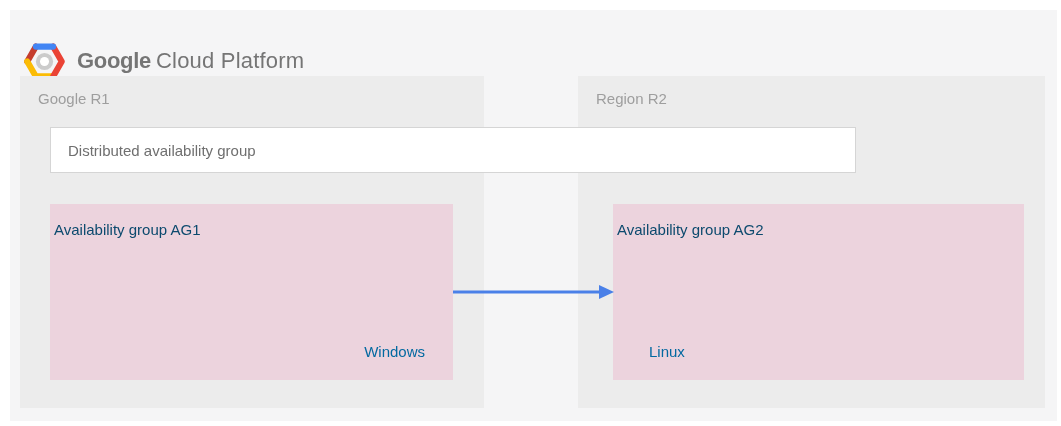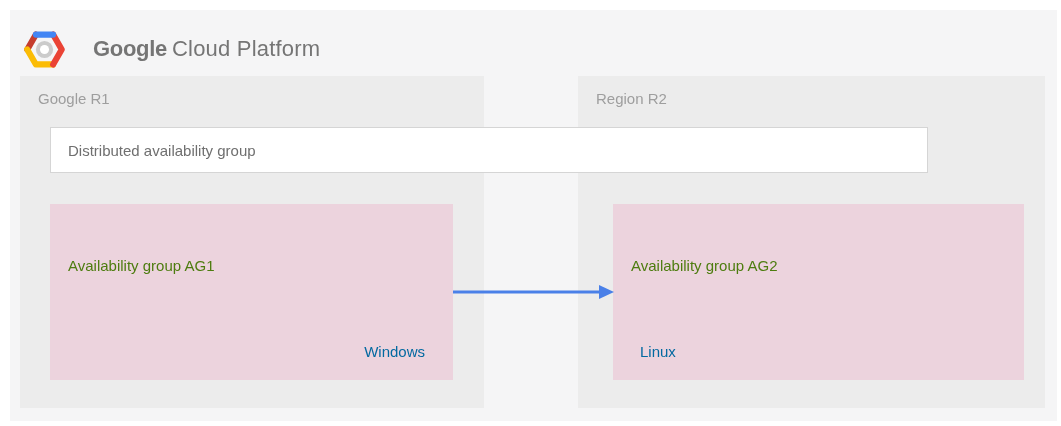--- a/index.html
+++ b/index.html
@@ -16,25 +16,25 @@
     left: 10px;
     top: 10px;
     width: 1047px;
     height: 411px;
     background: var(--canvas-bg, #f5f5f6);
   }
   
   .logo-row {
     position: absolute;
     left: 14px;
-    top: 10px;
+    top: 22px;
     height: 58px;
     display: flex;
     align-items: center;
-    gap: 28px;
+    gap: 12px;
   }
   .logo-hex {
     width: 41px;
     height: 41px;
     display: block;
   }
   .seg { fill: none; stroke-width: 15; stroke-linecap: round; stroke-linejoin: round; }
   .seg-darkred { stroke: var(--logo-darkred, #c53d2e); }
   .seg-yellow  { stroke: var(--logo-yellow, #fbbc05); }
   .seg-red     { stroke: var(--logo-red, #ea4335); }
@@ -63,21 +63,21 @@
     left: 18px;
     top: 14px;
     font-size: 15px;
     color: #9e9e9e;
   }
   
   .dag-box {
     position: absolute;
     left: 40px;
     top: 117px;
-    width: 878px;
+    width: 806px;
     height: 46px;
     box-sizing: border-box;
     background: #ffffff;
     border: 1px solid var(--dag-border, #d5d5d5);
     display: flex;
     align-items: center;
     padding-left: 17px;
     z-index: 2;
   }
   .dag-label {
@@ -89,34 +89,33 @@
     position: absolute;
     top: 194px;
     height: 176px;
     background: var(--pink-bg, #ecd3dd);
     z-index: 1;
   }
   .ag-ag1 { left: 40px;  width: 403px; }
   .ag-ag2 { left: 603px; width: 400px; padding-left: 11px; }
   .ag-label {
     position: absolute;
-    left: 18px;
+    left: 4px;
     top: 17px;
     font-size: 15px;
-    color: #4d7c0f;
-    margin-top: 36px;
+    color: #0c4a6e;
   }
   .os-label {
     position: absolute;
     bottom: 20px;
     font-size: 15px;
     color: #0369a1;
   }
   .os-right { right: 28px; }
-  .os-left  { left: 27px; }
+  .os-left  { left: 36px; }
   
   .arrow-svg {
     position: absolute;
     left: 433px;
     top: 271px;
     width: 172px;
     height: 22px;
     z-index: 3;
   }
   .arrow-line { stroke: var(--arrow-blue, #4a80e8); stroke-width: 3; }

